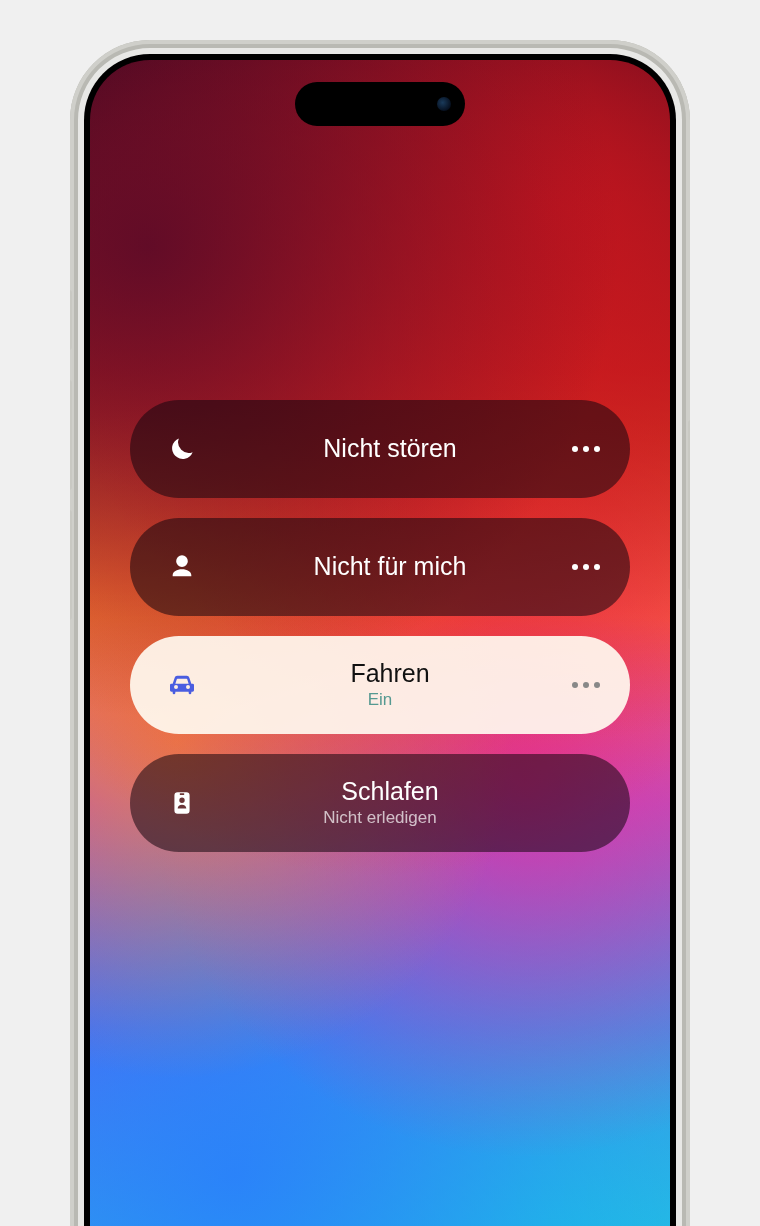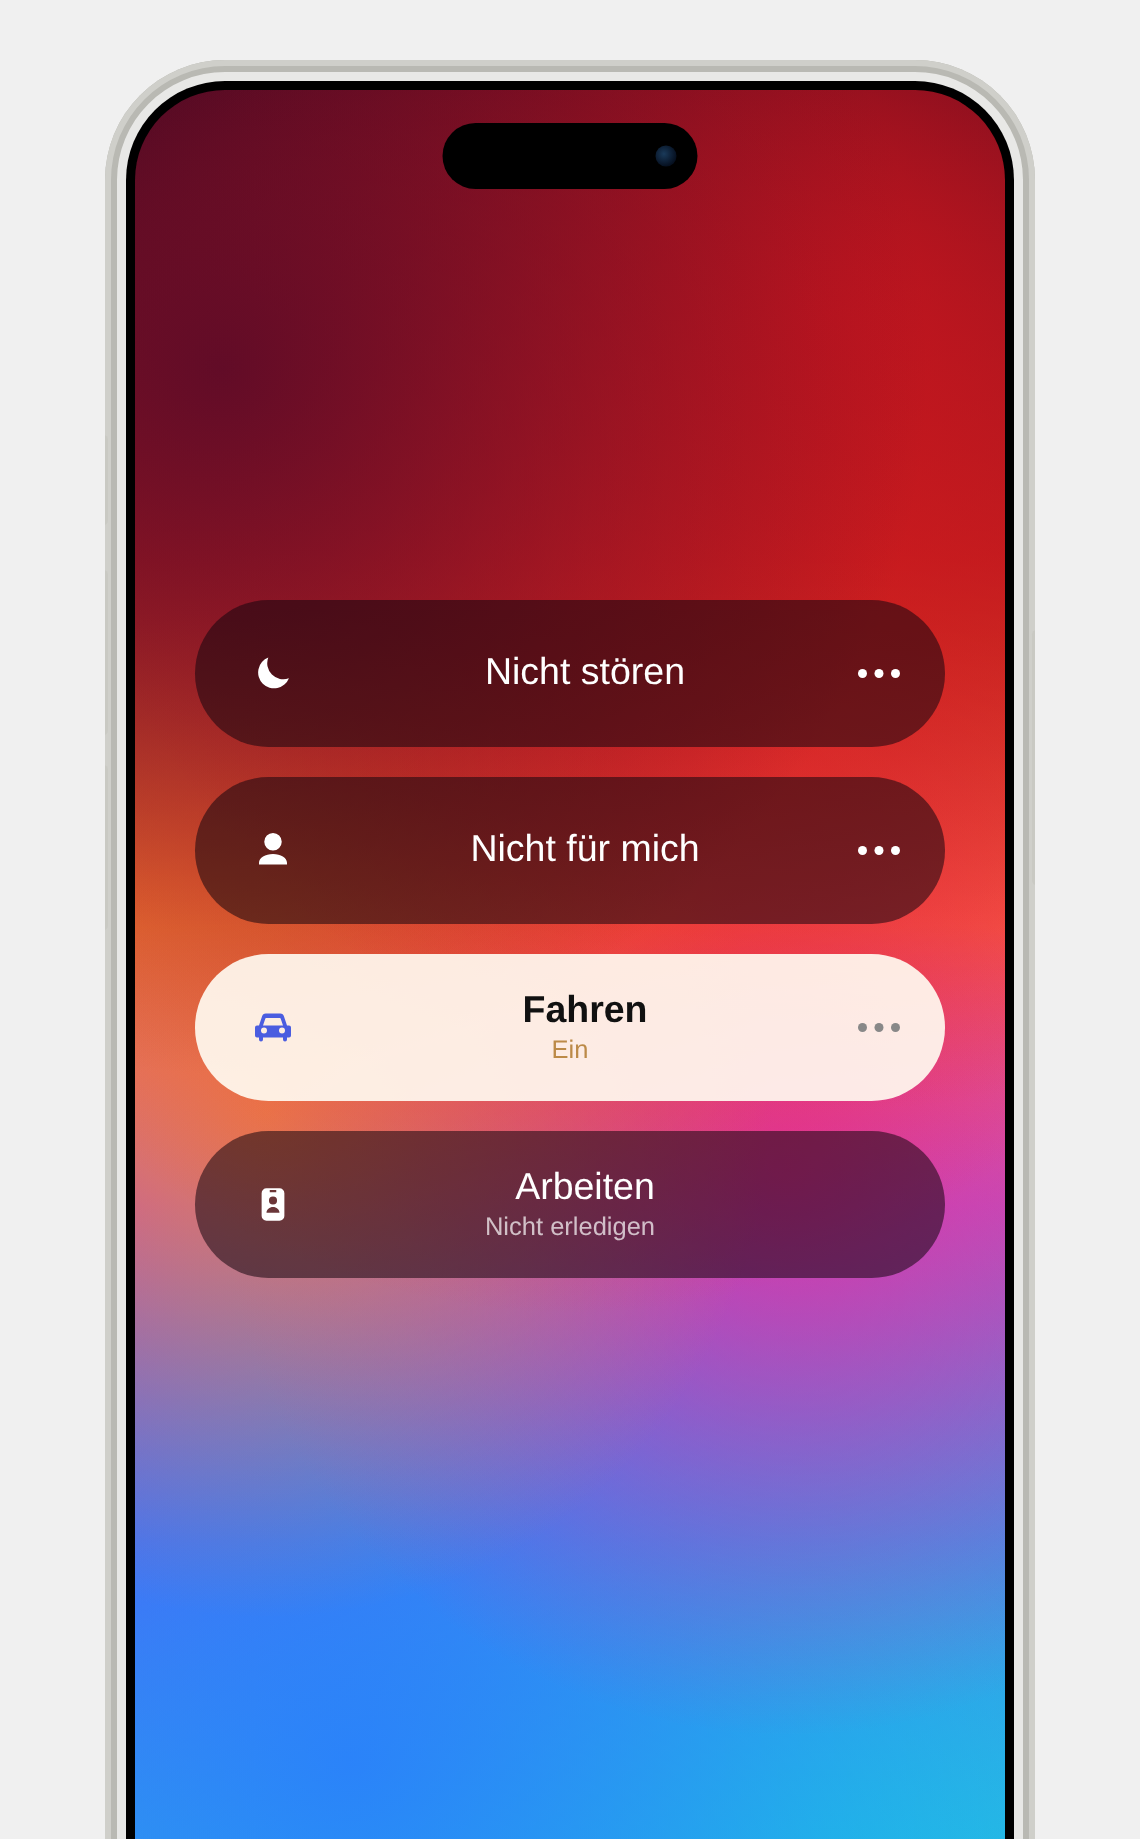--- a/index.html
+++ b/index.html
@@ -129,22 +129,22 @@
     font-weight: 500;
     line-height: 1.1;
     margin-left: 20px;
   }
   .focus-pill .sub {
     font-size: 17px;
     font-weight: 400;
     opacity: 0.7;
     margin-top: 2px;
   }
-  .focus-pill.active .title { color: #111; font-weight: 700; }
-  .focus-pill.active .sub { color: #a16207; text-align: center; }
+  .focus-pill.active .title { color: #111; font-weight: 400; }
+  .focus-pill.active .sub { color: #0f766e; text-align: center; }
   .focus-pill .more {
     margin-left: auto;
     width: 44px;
     display: flex;
     justify-content: flex-end;
     align-items: center;
     gap: 5px;
   }
   .focus-pill .more span {
     width: 6px; height: 6px; border-radius: 50%;
@@ -216,21 +216,21 @@
             </div>
         </div>
 
         <div class="focus-pill">
           <div class="icon">
             <svg viewBox="0 0 24 24" width="26" height="30">
                 <path d="M8 2h8a3 3 0 0 1 3 3v14a3 3 0 0 1-3 3H8a3 3 0 0 1-3-3V5a3 3 0 0 1 3-3Zm4 5a2.5 2.5 0 1 0 2.5 2.5A2.5 2.5 0 0 0 12 7Zm-4 10h8c0-2-1.8-3.5-4-3.5S8 15 8 17Zm2-14v1.5h4V3Z"></path>
               </svg>
           </div>
           <div class="center">
-            <div class="title">Arbeiten</div>
+            <div class="title">Schlafen</div>
             <div class="sub">Nicht erledigen</div>
           </div>
           <div class="more" style="visibility:hidden">
               <span></span>
               <span></span>
               <span></span>
             </div>
         </div>
 
 

